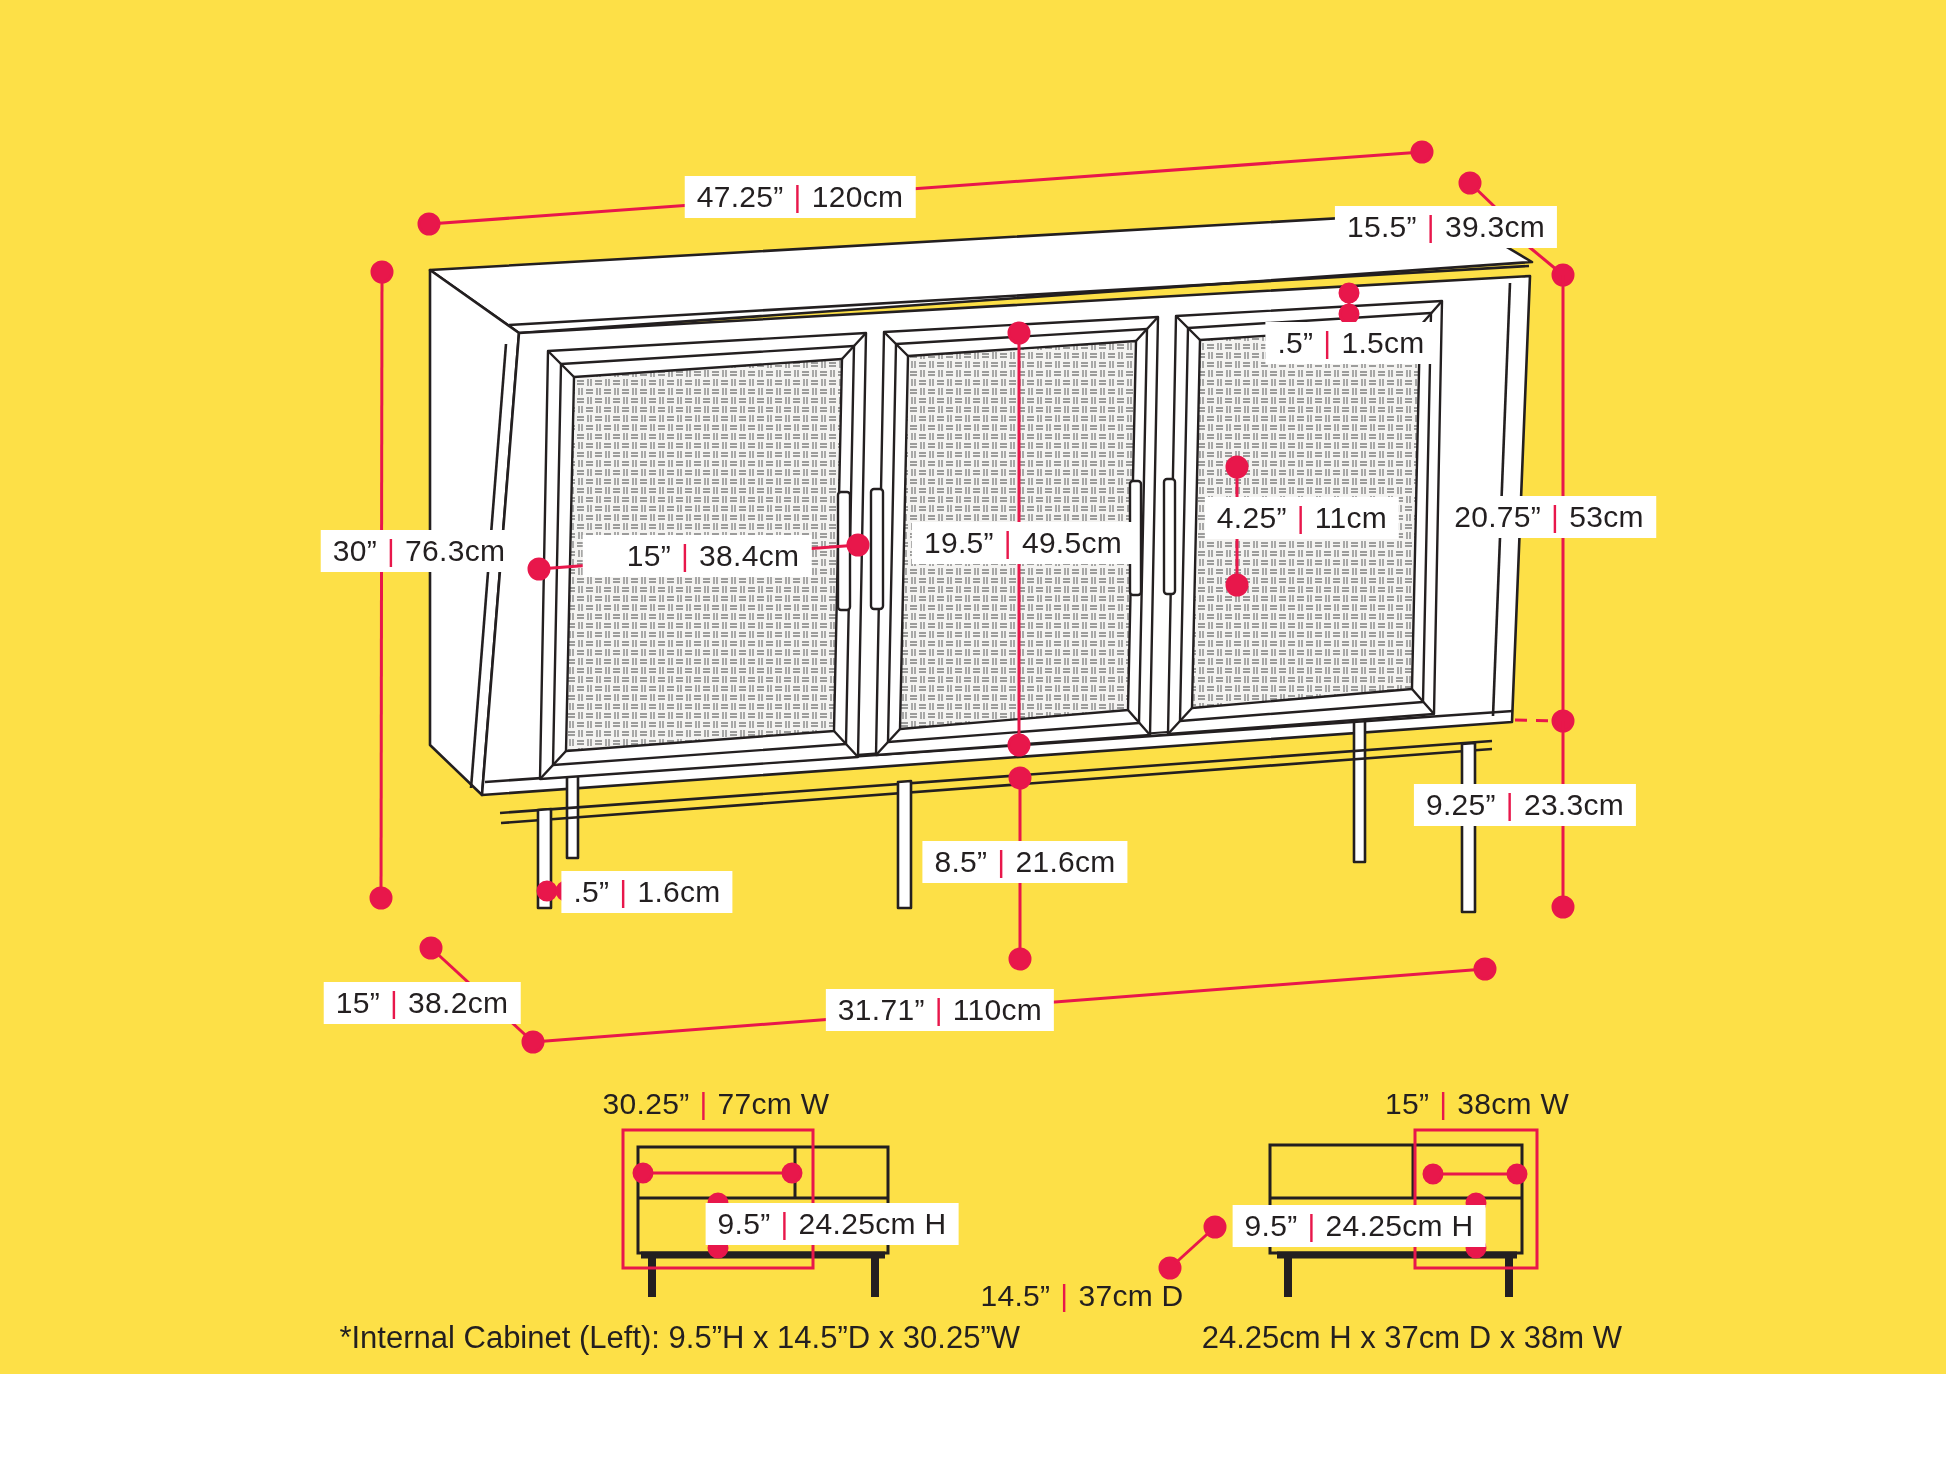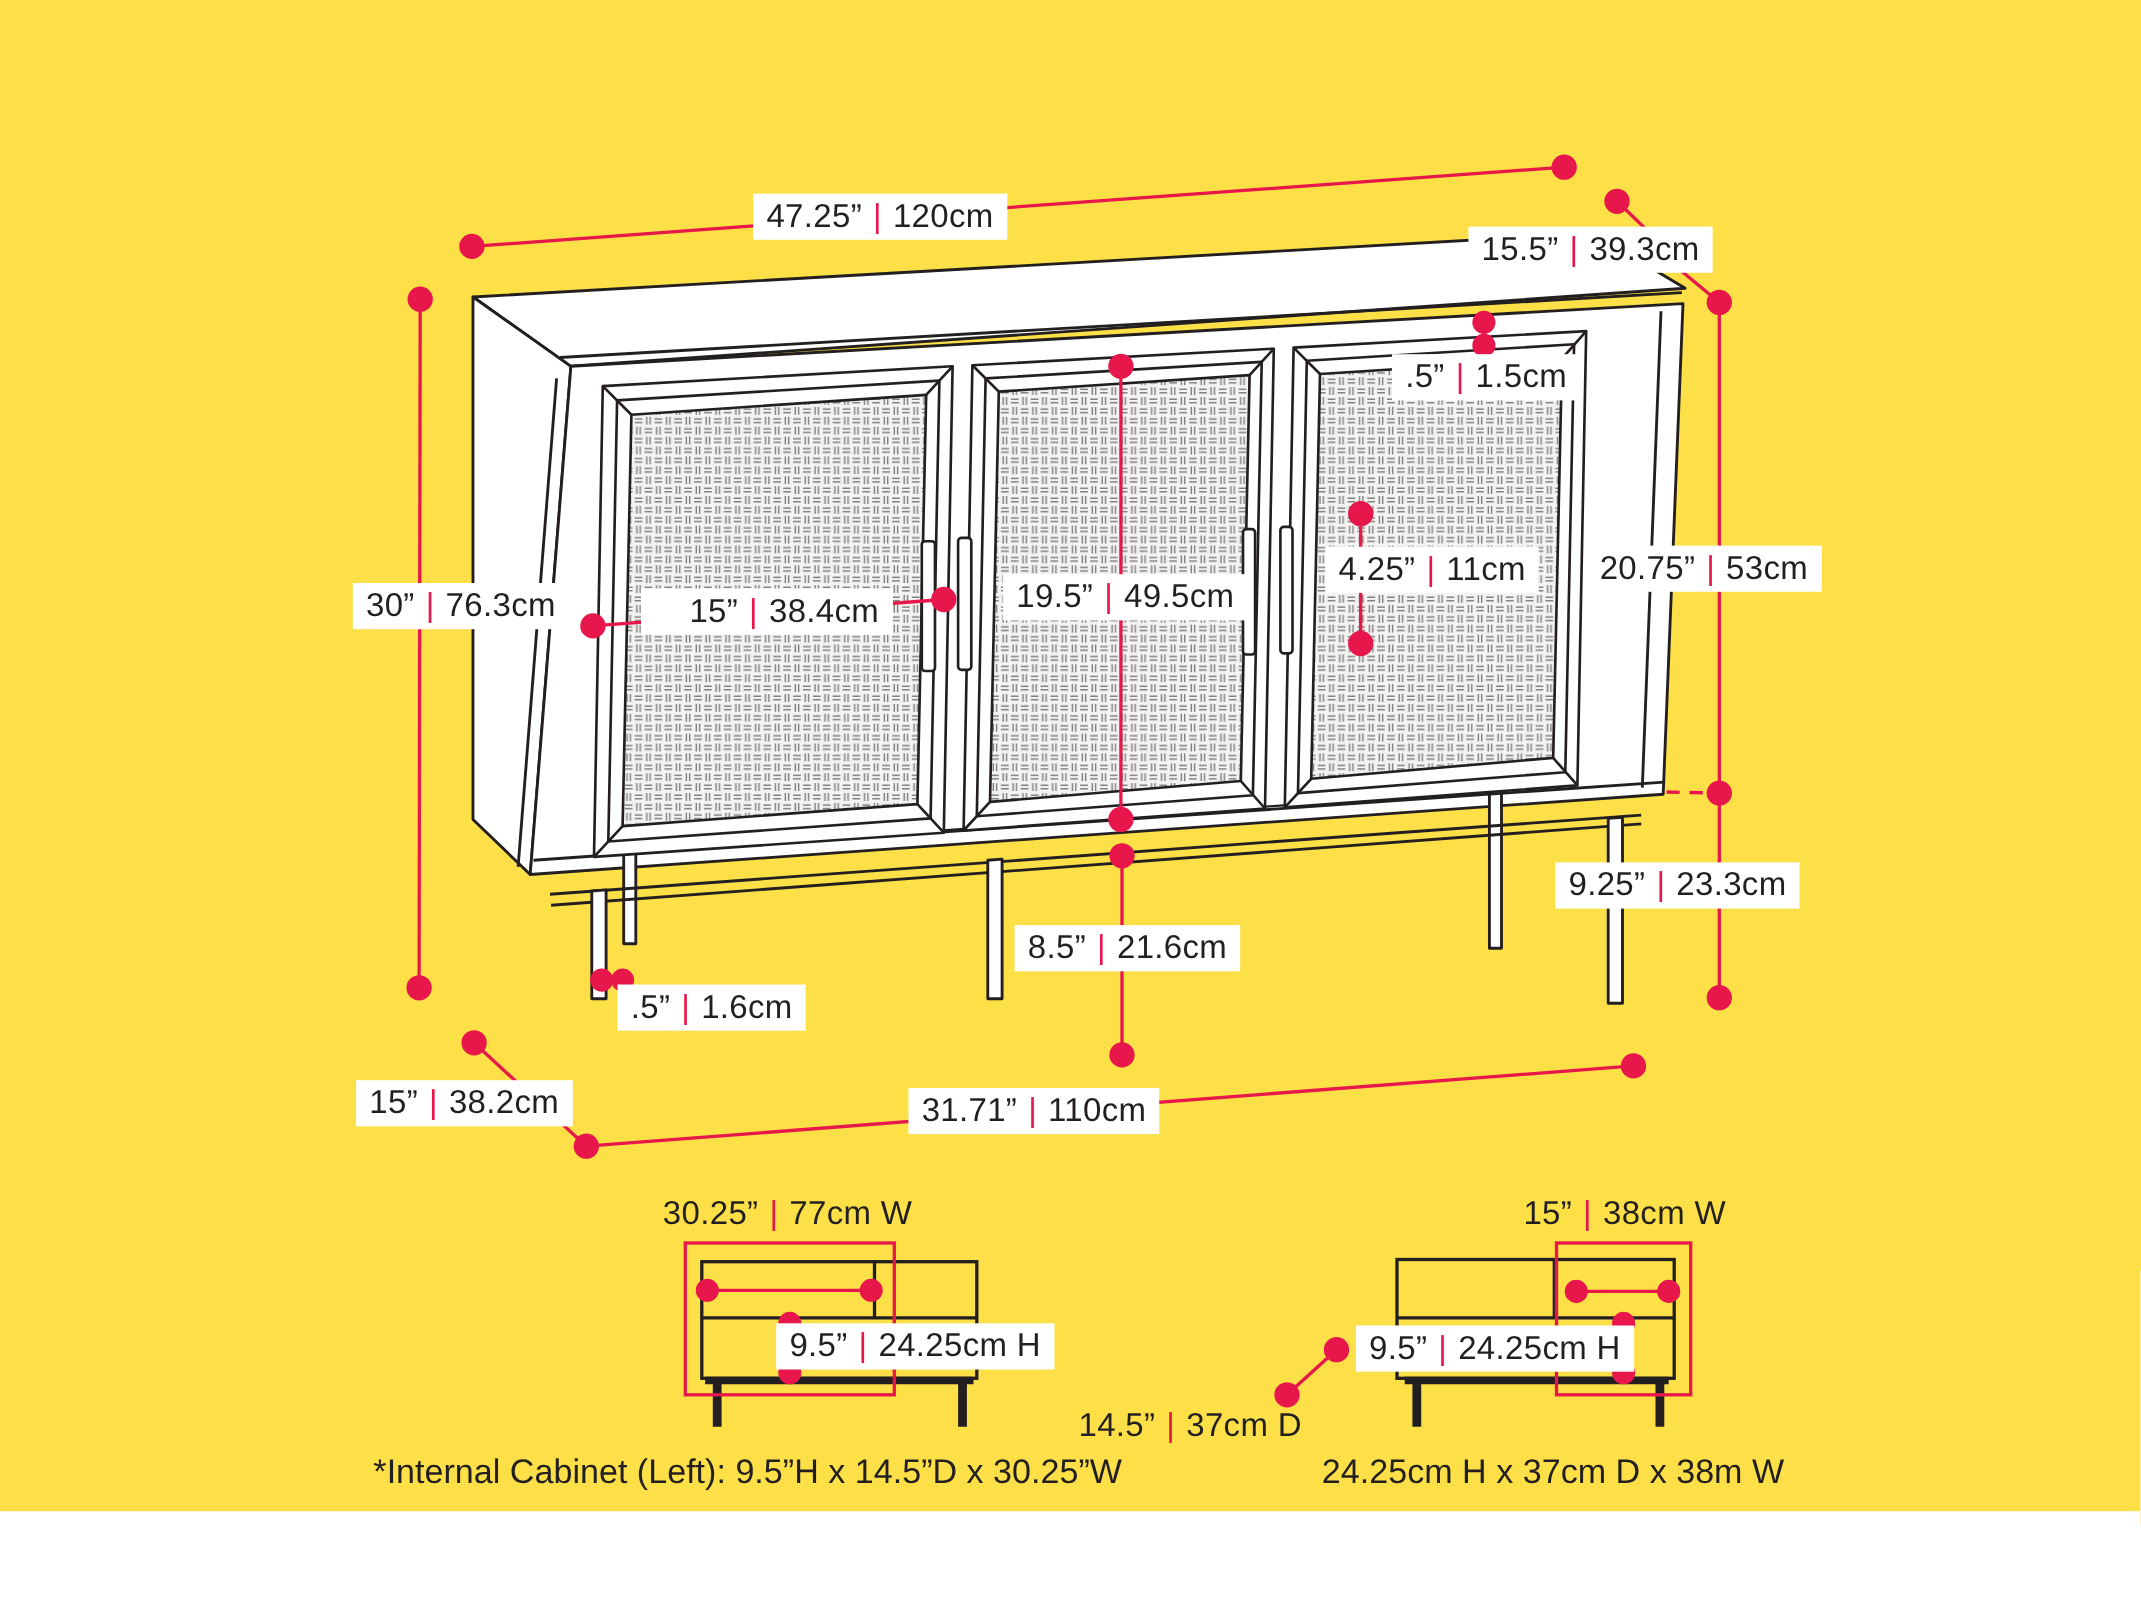--- a/index.html
+++ b/index.html
@@ -227,21 +227,21 @@
   </div>
   <div class="dim-label" style="left:1525px;top:517px;margin-left:24px;">
     <span>20.75”</span><span class="sep">|</span><span>53cm</span>
   </div>
   <div class="dim-label" style="left:1525px;top:805px;">
     <span>9.25”</span><span class="sep">|</span><span>23.3cm</span>
   </div>
   <div class="dim-label" style="left:1025px;top:862px;">
     <span>8.5”</span><span class="sep">|</span><span>21.6cm</span>
   </div>
-  <div class="dim-label" style="left:647px;top:916px;">
+  <div class="dim-label" style="left:647px;top:892px;">
     <span>.5”</span><span class="sep">|</span><span>1.6cm</span>
   </div>
   <div class="dim-label" style="left:422px;top:1003px;">
     <span>15”</span><span class="sep">|</span><span>38.2cm</span>
   </div>
   <div class="dim-label" style="left:940px;top:1010px;">
     <span>31.71”</span><span class="sep">|</span><span>110cm</span>
   </div>
 
   <div class="dim-label nobg" style="left:716px;top:1104px;">

